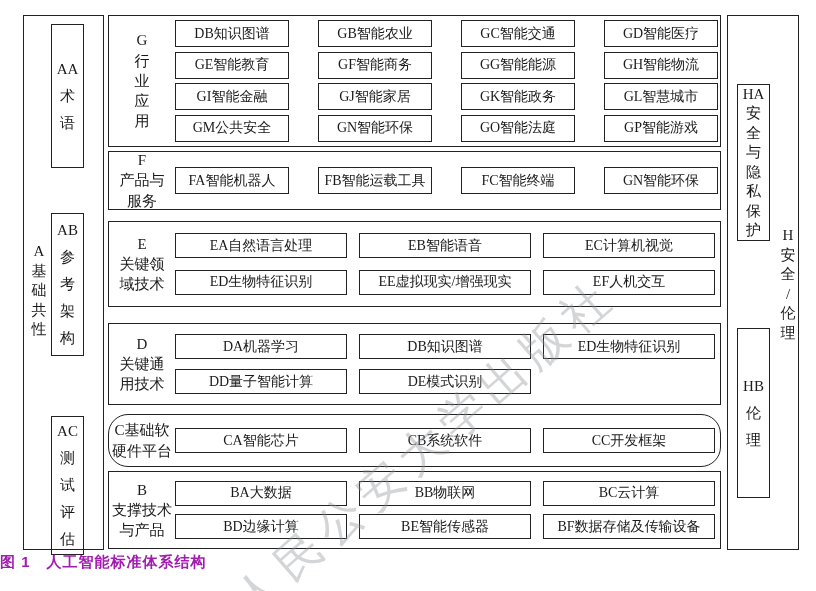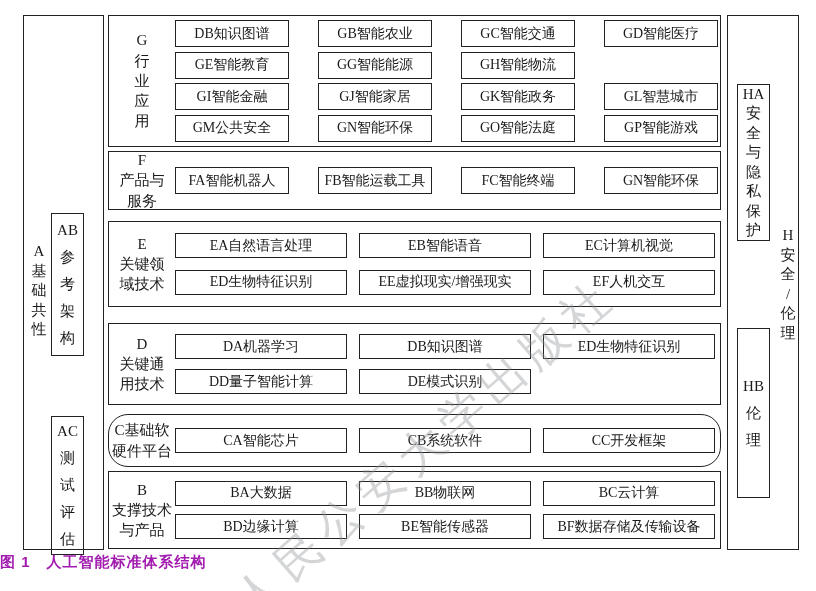--- a/index.html
+++ b/index.html
@@ -56,20 +56,25 @@
 <body>
 
 <div class="stage">
 
   <div class="vcol vcol-a">
     <div class="vtext vcol-main-label">A
 基
 础
 共
 性</div>
+    <div class="vbox vbox-aa">
+      <div class="vtext">AA
+术
+语</div>
+    </div>
     <div class="vbox vbox-ab">
       <div class="vtext">AB
 参
 考
 架
 构</div>
     </div>
     <div class="vbox vbox-ac">
       <div class="vtext">AC
 测
@@ -111,20 +116,21 @@
 用</div>
     <div class="panel-body">
       <div class="row row-4">
         <div class="cell">DB知识图谱</div>
         <div class="cell">GB智能农业</div>
         <div class="cell">GC智能交通</div>
         <div class="cell">GD智能医疗</div>
       </div>
       <div class="row row-4">
         <div class="cell">GE智能教育</div>
+        <div class="cell">GF智能商务</div>
         <div class="cell">GG智能能源</div>
         <div class="cell">GH智能物流</div>
       </div>
       <div class="row row-4">
         <div class="cell">GI智能金融</div>
         <div class="cell">GJ智能家居</div>
         <div class="cell">GK智能政务</div>
         <div class="cell">GL智慧城市</div>
       </div>
       <div class="row row-4">

